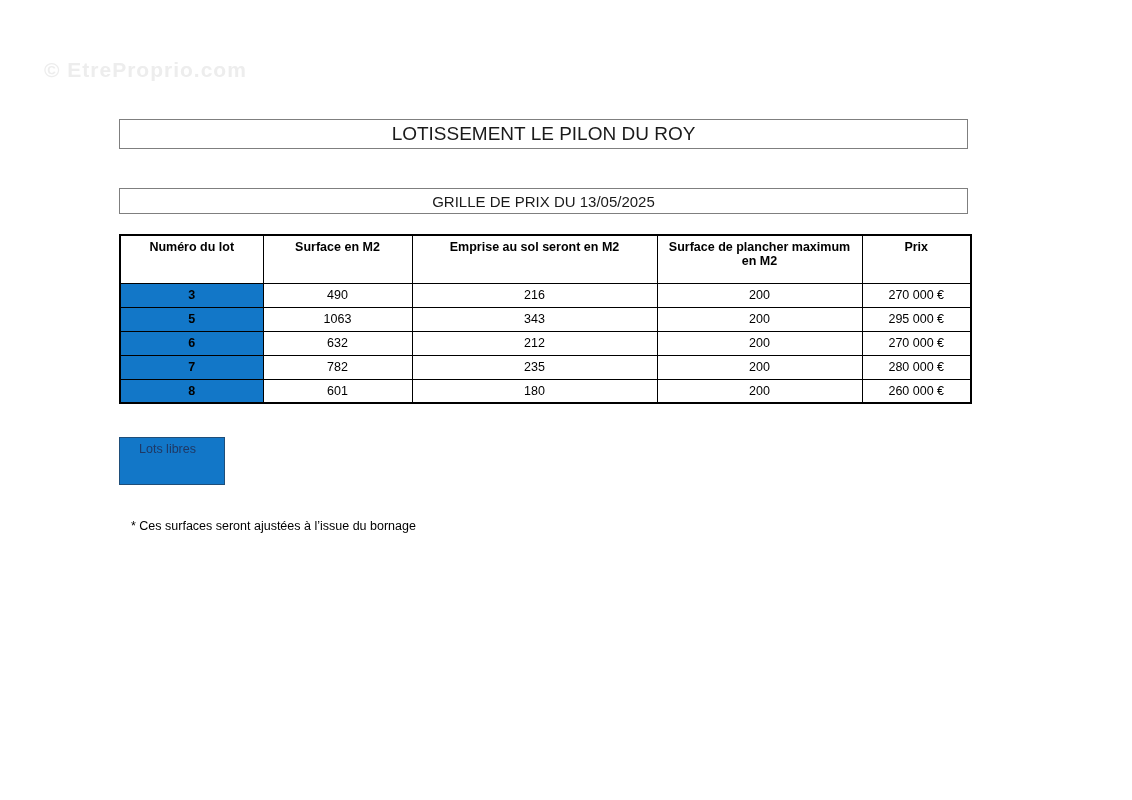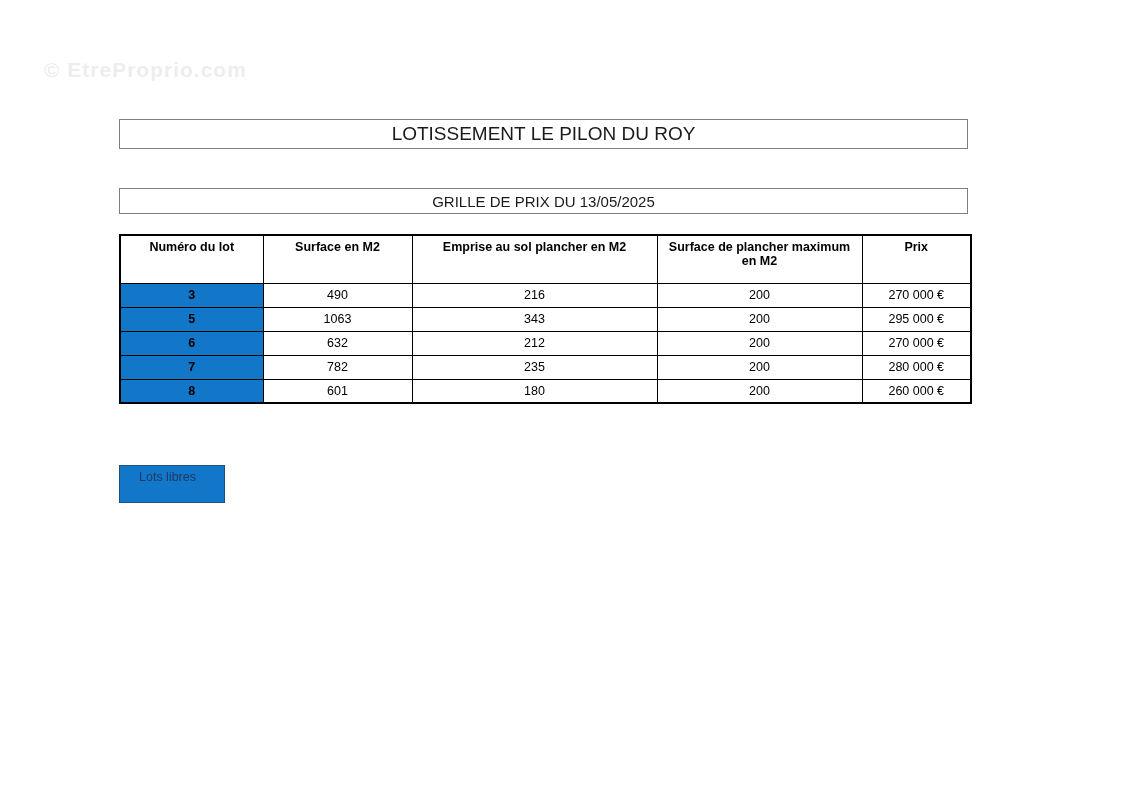--- a/index.html
+++ b/index.html
@@ -53,27 +53,26 @@
   }
   table.price-grid td { height: 24px; vertical-align: middle; color: #000000; }
   td.lot-cell {
     background: #1277c8;
     color: #1f3864;
     font-weight: 700;
   }
 
   .legend-box {
     position: absolute; left: 95px; top: 413px;
-    width: 106px; height: 38px;
+    width: 106px; height: 48px;
     background: #1277c8;
     border: 1px solid #1f4e79;
     color: #1f3864;
     font-size: 12.5px;
     padding: 4px 0 0 7px;
-    margin-top: 28px;
   }
 
   .footnote {
     position: absolute; left: 95px; top: 483px;
     font-size: 12.5px; color: #000000;
   }
 </style>
 </head>
 <body>
 
@@ -94,21 +93,21 @@
       <col style="width:143px">
         <col style="width:149px">
         <col style="width:245px">
         <col style="width:205px">
         <col style="width:109px">
     </colgroup>
     <thead>
       <tr>
         <th>Numéro du lot</th>
         <th>Surface en M2</th>
-        <th>Emprise au sol plancher en M2</th>
+        <th>Emprise au sol seront en M2</th>
         <th>Surface de plancher maximum en M2</th>
         <th>Prix</th>
       </tr>
     </thead>
     <tbody>
       <tr>
         <td class="lot-cell">3</td>
         <td>490</td>
         <td>216</td>
         <td>200</td>
@@ -142,14 +141,15 @@
         <td>200</td>
         <td>260 000 €</td>
       </tr>
     </tbody>
   </table>
 
   <div class="legend-box">
     <span>Lots libres</span>
   </div>
 
+  <div class="footnote">* Ces surfaces seront ajustées à l’issue du bornage</div>
 
 </div>
 
 </body></html>

